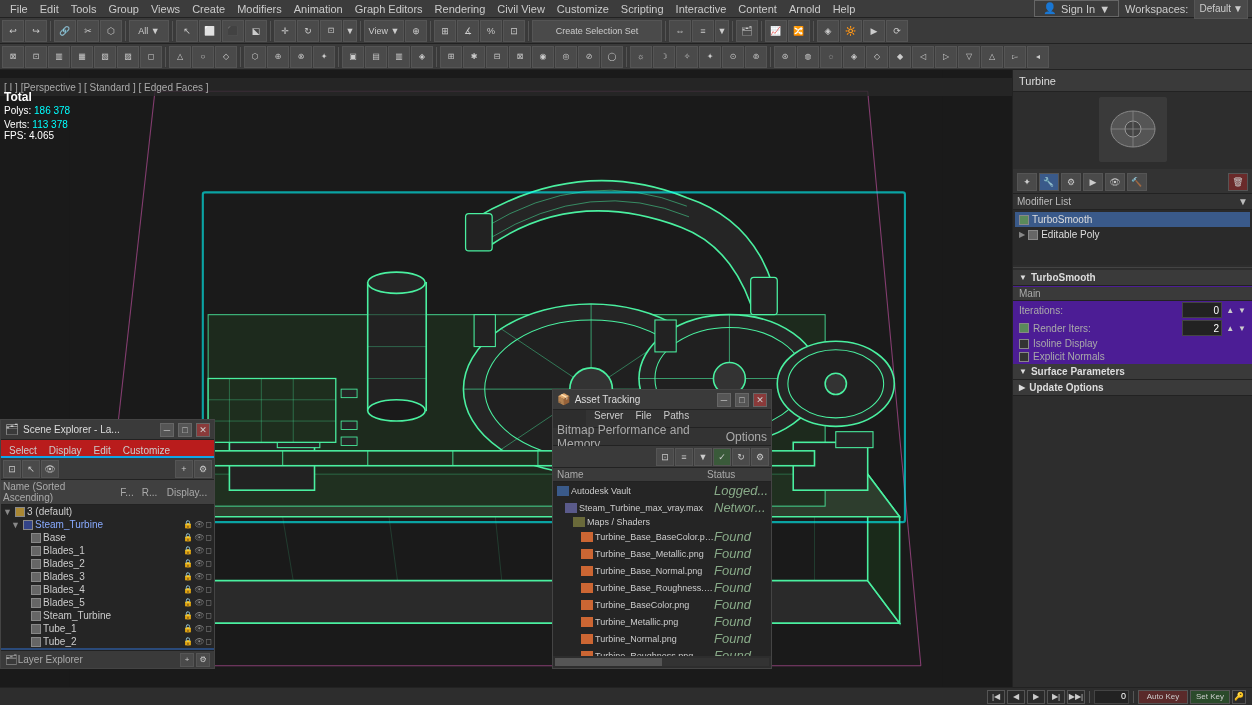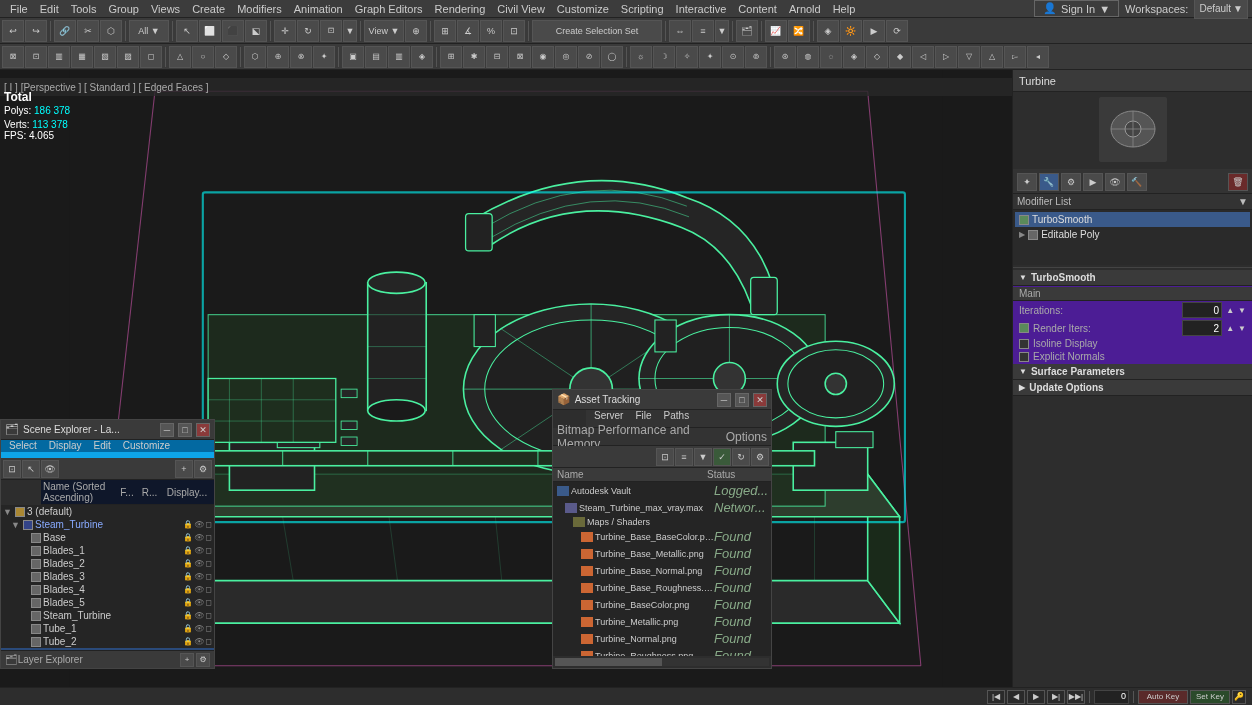--- a/index.html
+++ b/index.html
@@ -58,25 +58,25 @@
     
     #statusbar { height: 18px; background: #2d2d2d; border-top: 1px solid #222; display: flex; align-items: center; padding: 0 6px; font-size: 10px; color: #888; }
 
     
     #scene-explorer { position: absolute; bottom: 0; left: 0; width: 215px; height: 250px; background: #2d2d2d; border: 1px solid #444; z-index: 20; display: flex; flex-direction: column; }
     .panel-title-bar { height: 20px; background: #3a3a3a; display: flex; align-items: center; padding: 0 4px; gap: 4px; border-bottom: 1px solid #222; cursor: move; }
     .panel-title { font-size: 10px; color: #ddd; flex: 1; }
     .panel-btn { width: 14px; height: 14px; background: #555; border: 1px solid #666; color: #ccc; font-size: 9px; cursor: pointer; display: flex; align-items: center; justify-content: center; }
     .panel-btn.close { background: #8a3a3a; }
 
-    .se-menubar { height: 18px; background: #0369a1; display: flex; align-items: flex-start; padding: 0 2px; border-bottom: 6px solid #0ea5e9; }
+    .se-menubar { height: 18px; background: #b91c1c; display: flex; align-items: flex-end; padding: 0 2px; border-bottom: 2px solid #0ea5e9; }
     .se-menu-item { padding: 0 6px; color: #ccc; font-size: 10px; cursor: pointer; }
     .se-toolbar { height: 22px; background: #3a3a3a; display: flex; align-items: center; padding: 0 2px; gap: 1px; border-bottom: 1px solid #222; }
     .se-content { flex: 1; overflow-y: auto; background: #252525; }
-    .se-header-row { display: flex; align-items: center; padding: 1px 2px; background: #0f172a; border-bottom: 1px solid #222; font-size: 10px; color: #aaa; margin-left: 40px; }
+    .se-header-row { display: flex; align-items: center; padding: 1px 2px; background: #404040; border-bottom: 1px solid #222; font-size: 10px; color: #aaa; }
     .se-col-name { flex: 1; }
     .se-col-f { width: 20px; text-align: center; }
     .se-col-r { width: 25px; text-align: center; }
     .se-col-display { width: 50px; text-align: center; }
 
     .se-row { display: flex; align-items: center; padding: 1px 2px; font-size: 10px; cursor: pointer; }
     .se-row.selected { background: #2a4a7a; }
     .se-row .indent { flex-shrink: 0; }
     .se-row .expand { width: 10px; color: #888; font-size: 9px; }
     .se-row .obj-icon { width: 10px; height: 10px; background: #666; border: 1px solid #888; flex-shrink: 0; margin: 0 2px; }

